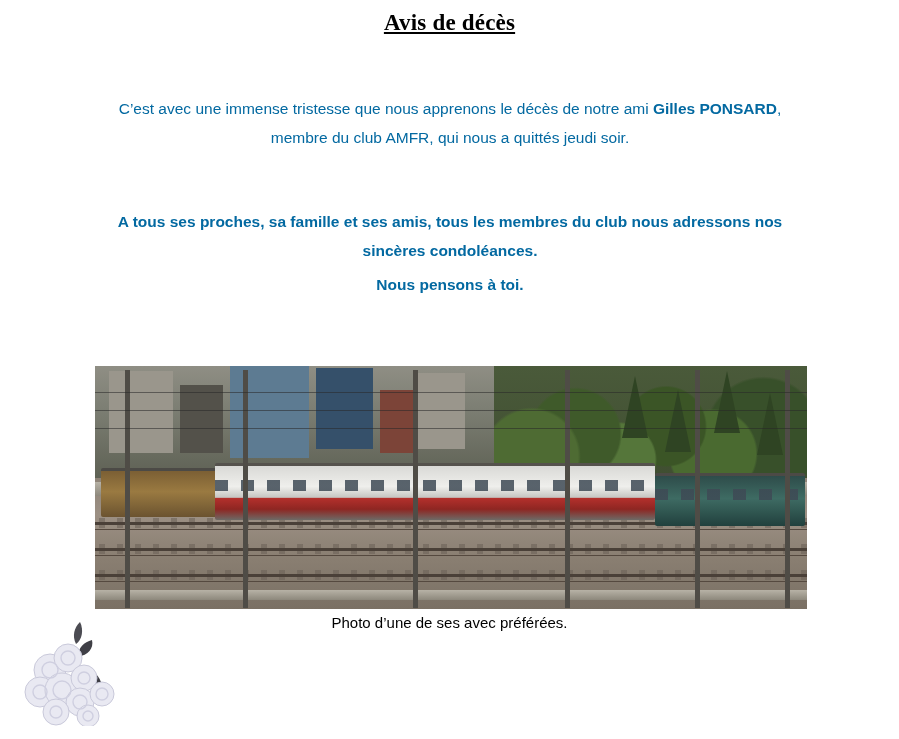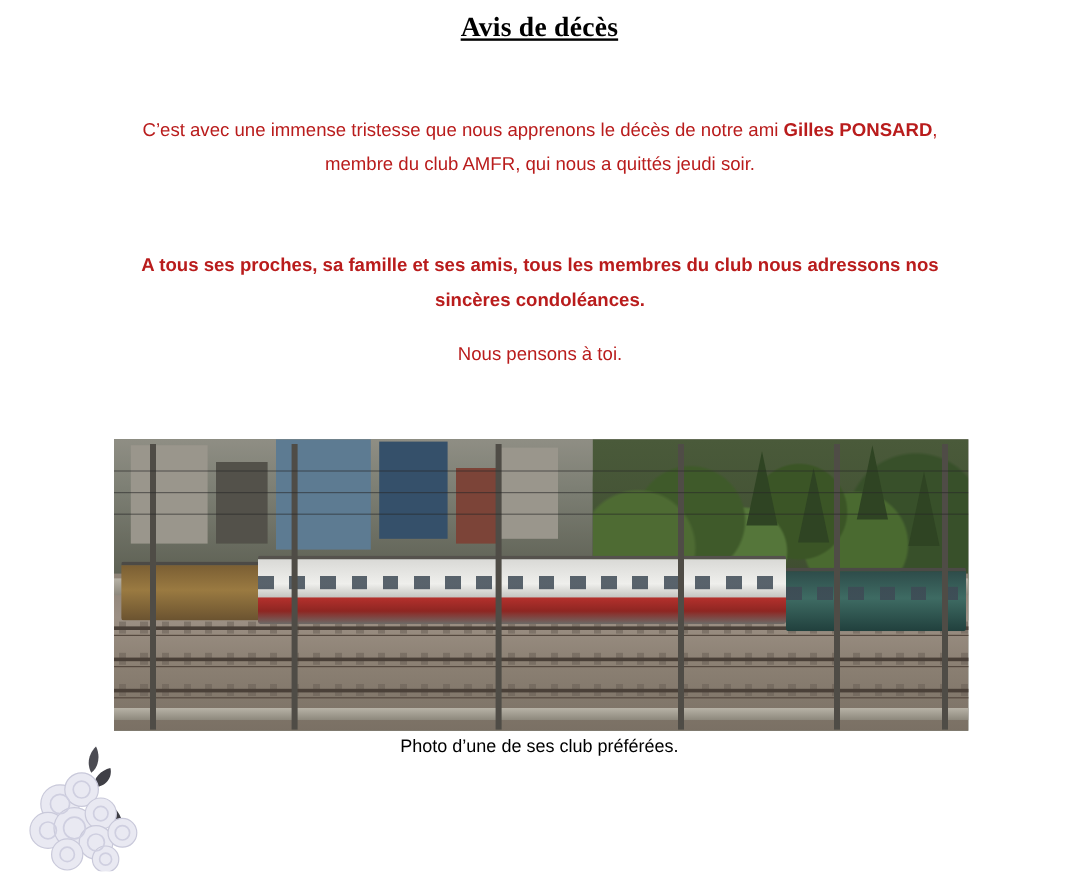--- a/index.html
+++ b/index.html
@@ -35,39 +35,40 @@
     text-decoration: underline;
     letter-spacing: 0.2px;
   }
 
   
   .para {
     position: absolute;
     font-size: 15.5px;
     line-height: 1.85;
     text-align: center;
-    color: #b91c1c;
+    color: #0369a1;
   }
   .para b { font-weight: bold; }
 
   .para-1 {
     top: 95px;
     left: 118px;
     width: 664px;
   }
   .para-2 {
     top: 208px;
     left: 100px;
     width: 700px;
     font-weight: bold;
   }
   .para-3 {
-    top: 282px;
+    top: 271px;
     left: 100px;
     width: 700px;
+    font-weight: bold;
   }
 
   
   .photo-frame {
     position: absolute;
     top: 366px;
     left: 95px;
     width: 712px;
     height: 243px;
     overflow: hidden;
@@ -271,21 +272,21 @@
       <div class="pole" style="left:470px; top:4px;  height:238px;"></div>
       <div class="pole" style="left:600px; top:4px;  height:238px;"></div>
       <div class="pole" style="left:690px; top:4px;  height:238px;"></div>
       <div class="wire" style="left:0; width:100%; top:26px;"></div>
       <div class="wire" style="left:0; width:100%; top:44px;"></div>
       <div class="wire" style="left:0; width:100%; top:62px;"></div>
 
     </div>
   </div>
 
-  <div class="photo-caption">Photo d’une de ses club préférées.</div>
+  <div class="photo-caption">Photo d’une de ses avec préférées.</div>
 
   <div class="flowers">
     <svg width="118" height="112" viewBox="0 0 118 112" aria-hidden="true">
       <g>
 
         <path d="M58 8 C52 14 50 22 54 30 C60 26 62 16 58 8 Z" fill="#4b4b52"></path>
         <path d="M70 26 C62 28 56 34 56 42 C66 42 72 34 70 26 Z" fill="#3f3f46"></path>
         <path d="M60 62 C52 64 46 72 48 82 C58 78 64 70 60 62 Z" fill="#44444b"></path>
         <path d="M74 60 C70 70 72 80 80 86 C82 76 80 66 74 60 Z" fill="#3c3c43"></path>
 

